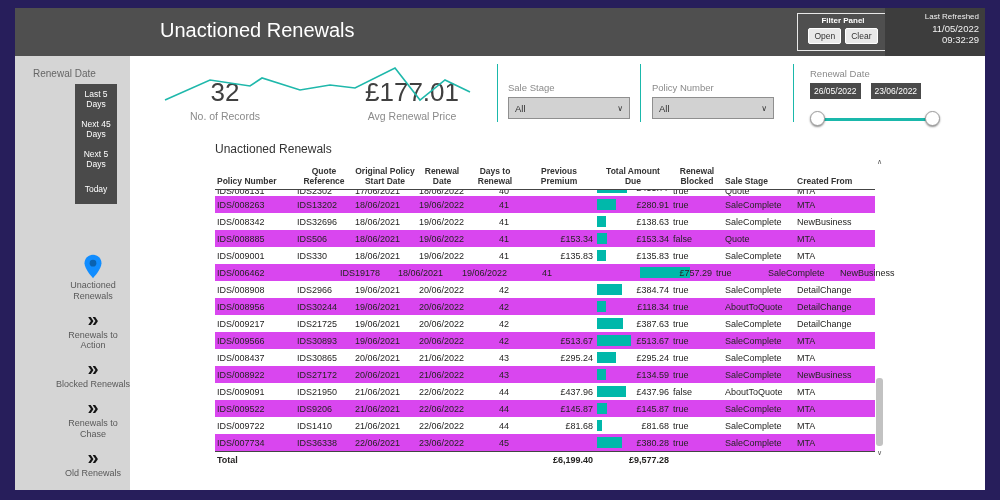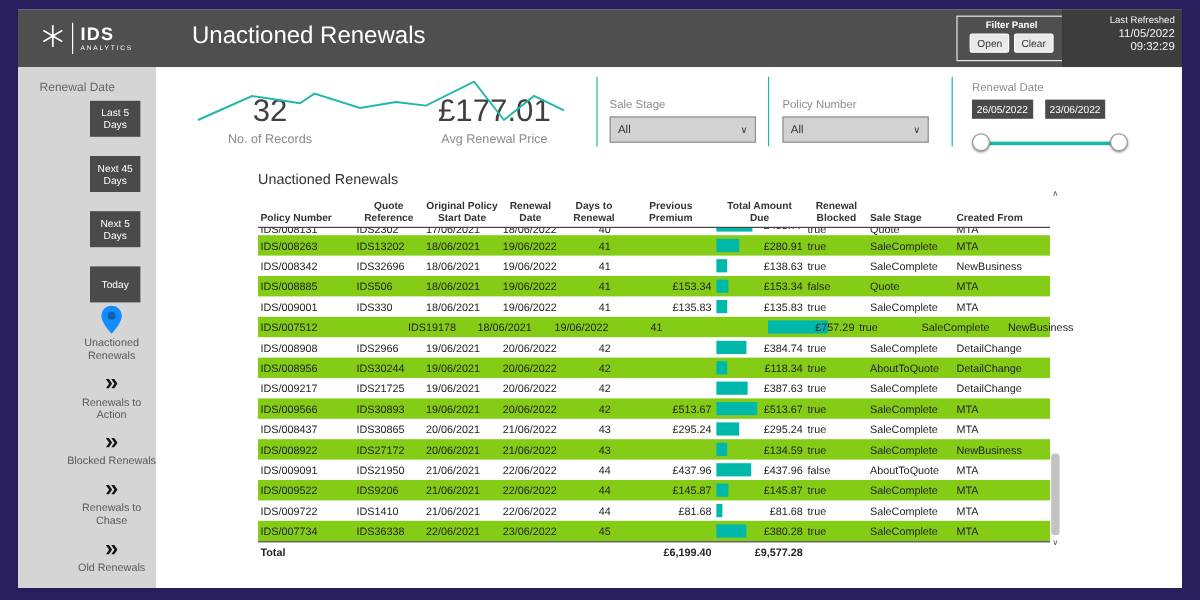--- a/index.html
+++ b/index.html
@@ -22,21 +22,21 @@
   .fp-btn { background:#e9e9e9; border:1px solid #ffffff; color:#333; font-size:8.5px; padding:2px 5px; border-radius:2px; cursor:pointer; }
 
   .last-refreshed { position:absolute; right:0; top:0; width:100px; height:48px; background:#3d3d3d; color:#f2f2f2; text-align:right; padding:4px 6px; }
   .lr-label { font-size:8px; }
   .lr-date { font-size:9.5px; margin-top:2px; }
   .lr-time { font-size:9.5px; }
 
   
   .sidebar { position:absolute; left:0; top:48px; width:115px; height:434px; background:#d5d5d5; }
   .side-section-label { position:absolute; left:18px; top:12px; font-size:10px; color:#666; }
-  .side-buttons { position:absolute; left:60px; top:28px; display:flex; flex-direction:column; gap:16px; }
+  .side-buttons { position:absolute; left:60px; top:28px; display:flex; flex-direction:column; gap:0; }
   .side-btn { width:42px; min-height:30px; background:#4a4a4a; color:#fff; font-size:8.5px; text-align:center; display:flex; align-items:center; justify-content:center; padding:2px; line-height:1.2; cursor:pointer; }
   .sidebar-nav { position:absolute; left:40px; top:198px; width:76px; display:flex; flex-direction:column; align-items:center; gap:7px; }
   .nav-item { display:flex; flex-direction:column; align-items:center; gap:1px; cursor:pointer; }
   .dblchev { font-size:20px; font-weight:bold; color:#141414; line-height:1; }
   .nav-label { font-size:9px; color:#595959; text-align:center; line-height:1.2; }
   .pin { line-height:0; }
 
   
   .main { position:absolute; left:115px; top:48px; width:855px; height:434px; background:#fff; }
 
@@ -63,21 +63,21 @@
   .slider-track { position:absolute; left:5px; right:5px; top:7px; height:3px; background:var(--accent,#1ab8ab); }
   .slider-handle { position:absolute; top:0; width:15px; height:15px; border-radius:50%; background:#fff; border:1px solid #9e9e9e; box-shadow:0 1px 2px rgba(0,0,0,.45); cursor:pointer; }
   .handle-left { left:0; } .handle-right { right:0; }
 
   
   .table { position:absolute; left:85px; top:86px; width:660px; }
   .table-title { font-size:12px; color:#333; margin-bottom:6px; }
   .t-header { display:flex; align-items:flex-end; border-bottom:1px solid #444; min-height:28px; padding-bottom:2px; }
   .th { font-size:8.5px; font-weight:bold; color:#333; line-height:1.15; padding:0 2px; flex:none; cursor:pointer; }
   .t-row { display:flex; height:17px; align-items:center; }
-  .t-row.alt { background:#84cc16; }
+  .t-row.alt { background:#d946ef; }
   .t-row.clipped { height:6px; overflow:hidden; align-items:flex-end; }
   .td { font-size:9px; color:#252423; padding:0 2px; white-space:nowrap; overflow:hidden; flex:none; }
   .td.right { text-align:right; }
   .td.days { text-align:right; padding-right:14px; }
   .amount-cell { position:relative; height:17px; display:flex; align-items:center; justify-content:flex-end; }
   .bar { position:absolute; left:2px; top:3px; height:11px; background:var(--bar,#00b8aa); }
   .amount-text { position:relative; z-index:1; }
   .total-row { display:flex; border-top:1px solid #444; height:17px; align-items:center; }
   .total-row .td { font-weight:bold; }
   .w0 { width:80px; } .spacer1 { width:228px; flex:none; } .w5 { width:72px; } .w6 { width:76px; }
@@ -86,37 +86,20 @@
   .sb-arrow { position:absolute; left:0; width:9px; font-size:7px; color:#555; text-align:center; line-height:7px; cursor:pointer; }
   .sb-up { top:0; } .sb-down { bottom:0; }
   .sb-thumb { position:absolute; left:1px; width:7px; border-radius:3px; background:#c2c2c2; top:220px; height:68px; cursor:pointer; }
 </style>
 </head>
 <body>
 
 <div class="dashboard">
 
   <div class="topbar">
-    <div class="logo">
-      <span>
-        <svg width="20" height="20" viewBox="0 0 20 20">
-          <g stroke="#ffffff" stroke-width="1.4" stroke-linecap="round">
-            <line x1="10" y1="1.5" x2="10" y2="18.5"></line>
-            <line x1="2.6" y1="5.7" x2="17.4" y2="14.3"></line>
-            <line x1="2.6" y1="14.3" x2="17.4" y2="5.7"></line>
-          </g>
-          <circle cx="10" cy="10" r="1.6" fill="#ffffff"></circle>
-        </svg>
-      </span>
-      <div class="logo-divider"></div>
-      <div class="logo-text">
-        <div class="brand">IDS</div>
-        <div class="brand-sub">ANALYTICS</div>
-      </div>
-    </div>
     <div class="page-title">Unactioned Renewals</div>
 
     <div class="filter-panel">
       <div class="fp-title">Filter Panel</div>
       <div class="fp-buttons">
         <div class="fp-btn">Open</div>
         <div class="fp-btn">Clear</div>
       </div>
     </div>
 
@@ -292,21 +275,21 @@
             <div class="td right" style="width: 72px;">£135.83</div>
             <div class="td amount-cell" style="width: 76px;">
               <div class="bar" style="width: 9px;"></div>
               <span class="amount-text">£135.83</span>
             </div>
             <div class="td" style="width: 52px;">true</div>
             <div class="td" style="width: 72px;">SaleComplete</div>
             <div class="td" style="width: 78px;">MTA</div>
           </div>
           <div class="t-row alt">
-            <div class="td" style="width: 80px;">IDS/007512</div>
+            <div class="td" style="width: 80px;">IDS/006462</div>
             <div class="td" style="width: 58px; margin-left: 43px;">IDS19178</div>
             <div class="td" style="width: 64px;">18/06/2021</div>
             <div class="td" style="width: 50px;">19/06/2022</div>
             <div class="td days" style="width: 56px;">41</div>
             <div class="td right" style="width: 72px;"></div>
             <div class="td amount-cell" style="width: 76px;">
               <div class="bar" style="width: 50px;"></div>
               <span class="amount-text">£757.29</span>
             </div>
             <div class="td" style="width: 52px;">true</div>

